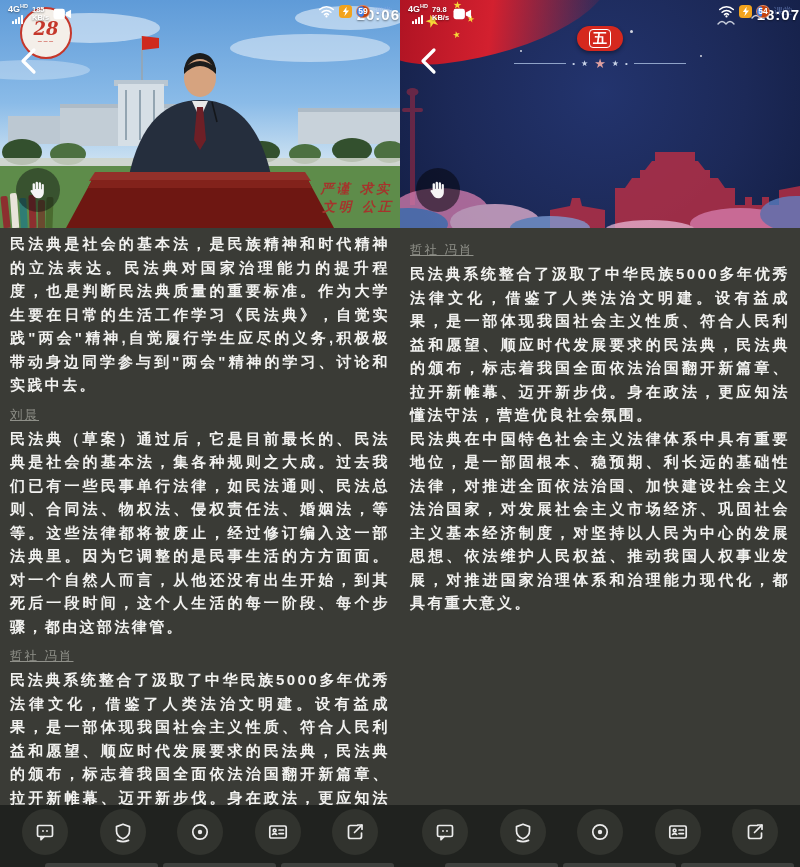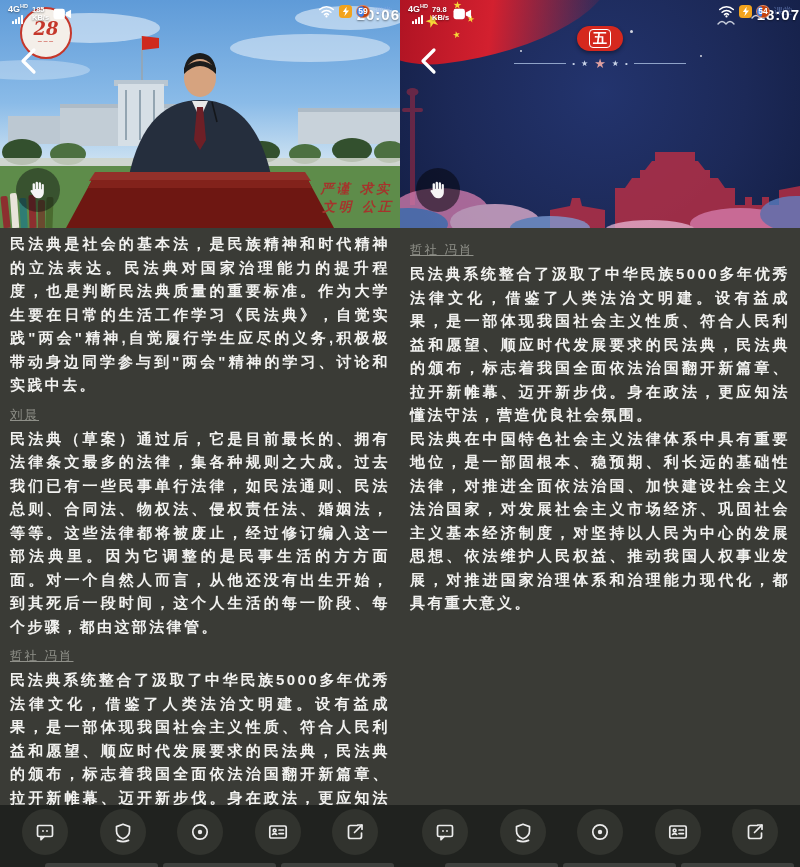--- a/index.html
+++ b/index.html
@@ -196,21 +196,21 @@
       </div>
     </div>
 
     <div class="content">
       <div class="section">
 
         <p class="para">民法典是社会的基本法，是民族精神和时代精神的立法表达。民法典对国家治理能力的提升程度，也是判断民法典质量的重要标准。作为大学生要在日常的生活工作学习《民法典》，自觉实践"两会"精神,自觉履行学生应尽的义务,积极极带动身边同学参与到"两会"精神的学习、讨论和实践中去。</p>
       </div>
       <div class="section">
         <div class="author">刘晨</div>
-        <p class="para">民法典（草案）通过后，它是目前最长的、拥有法律条文最多的法律，集各种规则之大成。过去我们已有一些民事单行法律，如民法通则、民法总则、合同法、物权法、侵权责任法、婚姻法，等等。这些法律都将被废止，经过修订编入这一部法典里。因为它调整的是民事生活的方方面面。对一个自然人而言，从他还没有出生开始，到其死后一段时间，这个人生活的每一阶段、每个步骤，都由这部法律管。</p>
+        <p class="para">民法典（草案）通过后，它是目前最长的、民法典是社会的基本法，集各种规则之大成。过去我们已有一些民事单行法律，如民法通则、民法总则、合同法、物权法、侵权责任法、婚姻法，等等。这些法律都将被废止，经过修订编入这一部法典里。因为它调整的是民事生活的方方面面。对一个自然人而言，从他还没有出生开始，到其死后一段时间，这个人生活的每一阶段、每个步骤，都由这部法律管。</p>
       </div>
       <div class="section">
         <div class="author">哲社 冯肖</div>
         <p class="para">民法典系统整合了汲取了中华民族5000多年优秀法律文化，借鉴了人类法治文明建。设有益成果，是一部体现我国社会主义性质、符合人民利益和愿望、顺应时代发展要求的民法典，民法典的颁布，标志着我国全面依法治国翻开新篇章、拉开新帷幕、迈开新步伐。身在政法，更应知法懂法守法，营造优良社会氛围。</p>
       </div>
     </div>
 
     <div class="toolbar">
       <div class="tool-btn">
         <svg width="22" height="22" viewBox="0 0 22 22" fill="none" stroke="#ececec" stroke-width="1.7" stroke-linecap="round" stroke-linejoin="round">

